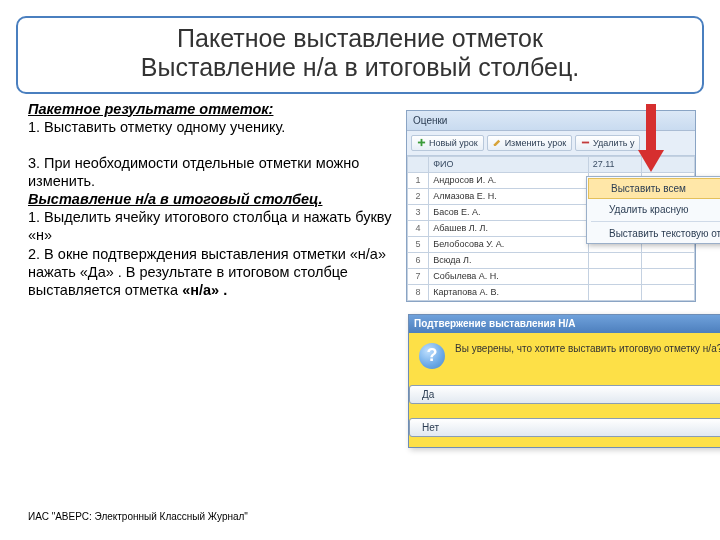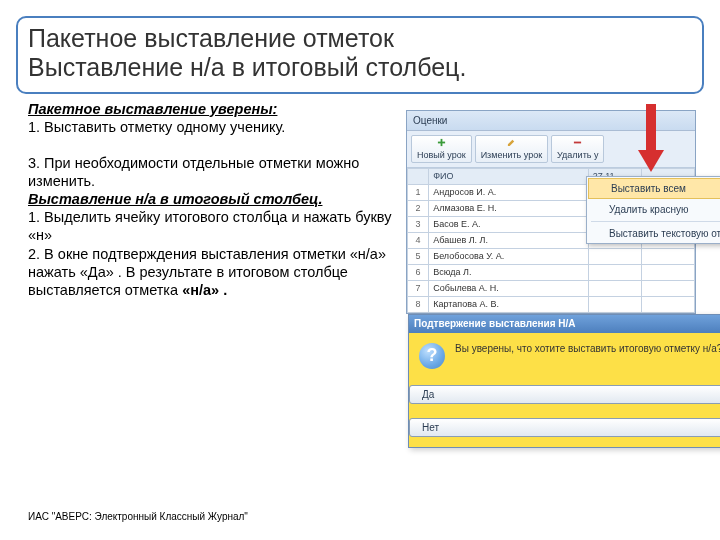--- a/index.html
+++ b/index.html
@@ -8,20 +8,21 @@
     font-family: "Segoe UI", Arial, sans-serif;
     background: #fff;
     position: relative;
     overflow: hidden;
   }
   .title-box {
     margin: 16px 16px 6px 16px;
     border: 2px solid #4a7fbf;
     border-radius: 10px;
     padding: 6px 10px 10px 10px;
+    text-align: center;
     color: #333;
     font-size: 25px;
     line-height: 1.15;
   }
   .content {
     display: flex;
     padding: 0 14px 0 28px;
     gap: 8px;
   }
   .instructions {
@@ -61,21 +62,20 @@
   }
   .tbtn {
     display: flex; align-items: center; gap: 3px;
     border: 1px solid #b8c8db;
     background: linear-gradient(#fff,#e8eff7);
     border-radius: 2px;
     padding: 2px 5px;
     font-size: 9px;
     color: #2b3d53;
     cursor: pointer;
-    flex-direction: column;
   }
   .tbtn .ic { width: 9px; height: 9px; }
   table.grid {
     border-collapse: collapse;
     width: 100%;
     background: #fff;
   }
   table.grid th, table.grid td {
     border: 1px solid #c4d1e1;
     font-size: 9px;
@@ -184,21 +184,21 @@
 </head>
 <body>
 
 <div class="title-box">
   <span>Пакетное выставление отметок</span><br>
   <span>Выставление н/а в итоговый столбец.</span>
 </div>
 
 <div class="content">
   <div class="instructions">
-    <span class="u">Пакетное выставление уверены:</span><br>
+    <span class="u">Пакетное результате отметок:</span><br>
     <span>1. Выставить отметку одному ученику.</span><br>
     <br>
     <span>3. При необходимости отдельные отметки можно изменить.</span><br>
     <span class="u">Выставление н/а в итоговый столбец.</span><br>
     <span>1. Выделить  ячейку итогового столбца и нажать букву «н»</span><br>
     <span>2. В окне подтверждения выставления отметки «н/а» нажать «Да» .  В результате в итоговом столбце выставляется отметка </span><b>«н/а» .</b>
   </div>
 
   <div class="right">
 

